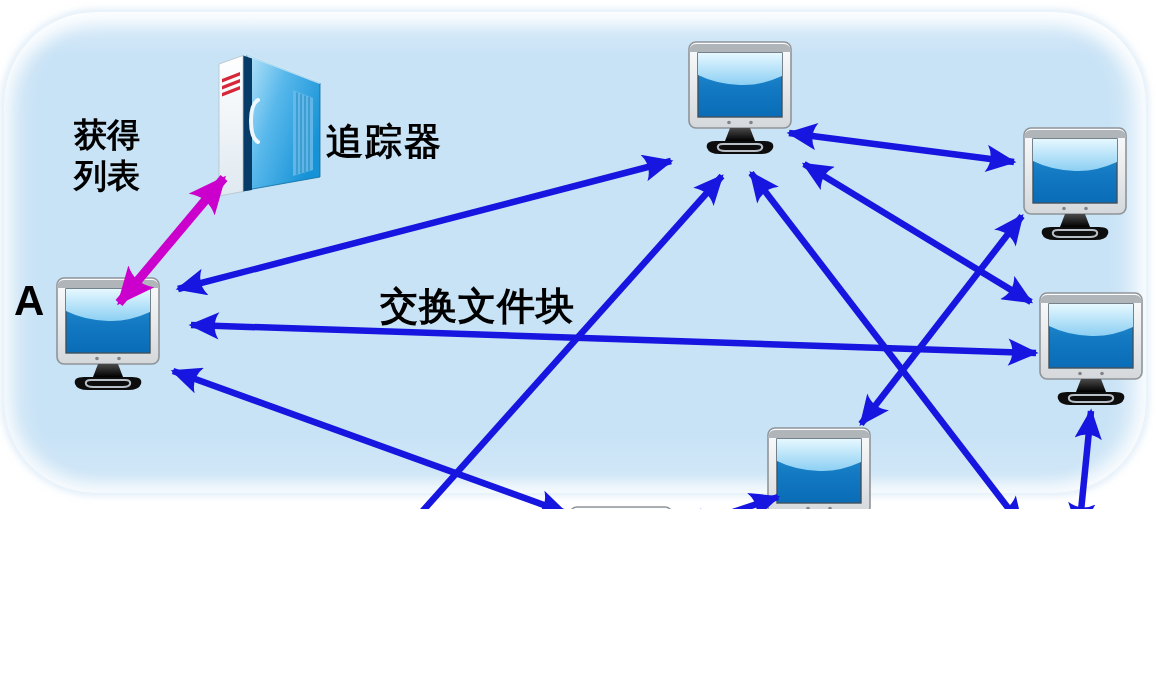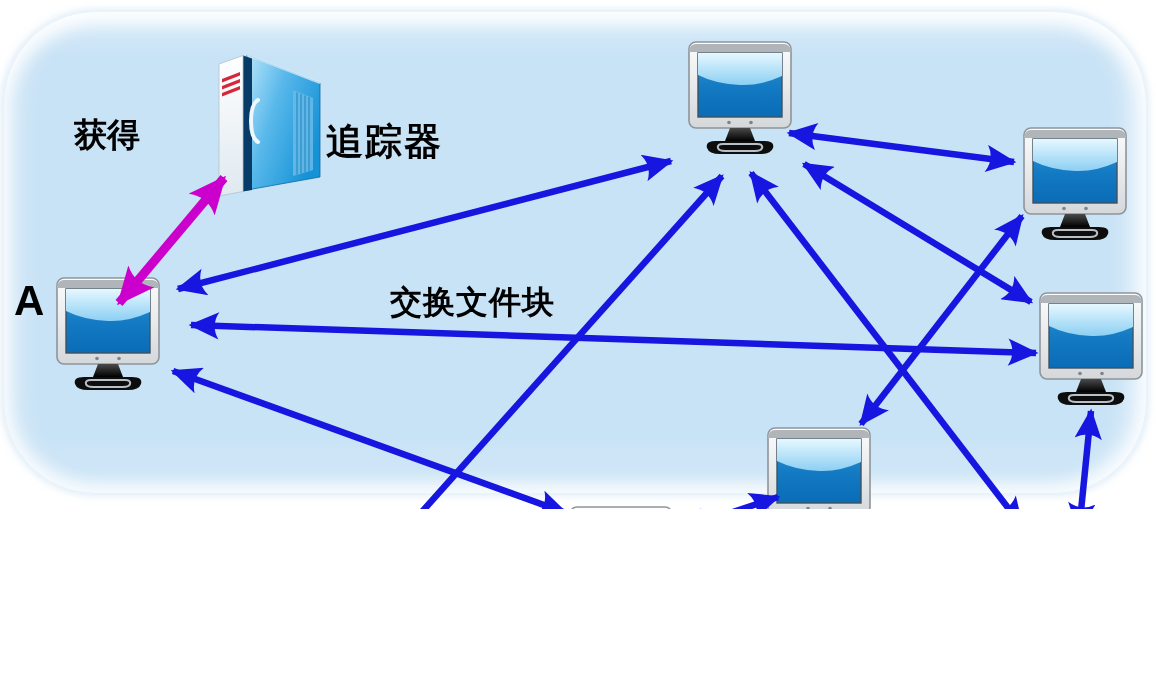--- a/index.html
+++ b/index.html
@@ -34,21 +34,21 @@
   .tracker-link{
     stroke:var(--tracker);stroke-width:9;fill:none;
     marker-start:url(#ah-tr-s);marker-end:url(#ah-tr-e);
   }
   .ah-peer{fill:var(--peer);}
   .ah-tr{fill:var(--tracker);}
   .lbl{position:absolute;color:var(--text);font-weight:bold;white-space:nowrap;}
   .lbl-peerlist{left:38px;top:114px;width:138px;text-align:center;font-size:33px;line-height:41px;}
   .lbl-a{left:14px;top:277px;font-size:42px;}
   .lbl-tracker{left:326px;top:105px;font-size:37px;letter-spacing:2px;margin-top:12px;}
-  .lbl-exchange{left:390px;top:281px;font-size:32px;letter-spacing:1px;}
+  .lbl-exchange{left:380px;top:281px;font-size:38px;letter-spacing:1px;}
 </style>
 </head>
 <body>
 
 <div class="stage">
 
   <div class="panel"></div>
 
   <svg class="scene" width="1156" height="697" viewBox="0 0 1156 697" xmlns="http://www.w3.org/2000/svg" xmlns:xlink="http://www.w3.org/1999/xlink">
     <defs>
@@ -144,18 +144,19 @@
         <line x1="1091" y1="411" x2="1079" y2="531" class="peer-link"></line>
         <line x1="849" y1="526" x2="1019" y2="589" class="peer-link"></line>
         <line x1="679" y1="530" x2="778" y2="497" class="peer-link"></line>
         <line x1="383" y1="587" x2="561" y2="567" class="peer-link"></line>
         <line x1="119" y1="303" x2="224" y2="178" class="tracker-link"></line>
       </g>
   </svg>
 
   <div class="lbl lbl-peerlist">
     <div>获得</div>
+    <div>列表</div>
   </div>
   <div class="lbl lbl-a">A</div>
   <div class="lbl lbl-tracker">追踪器</div>
   <div class="lbl lbl-exchange">交换文件块</div>
 
 </div>
 
 </body></html>

